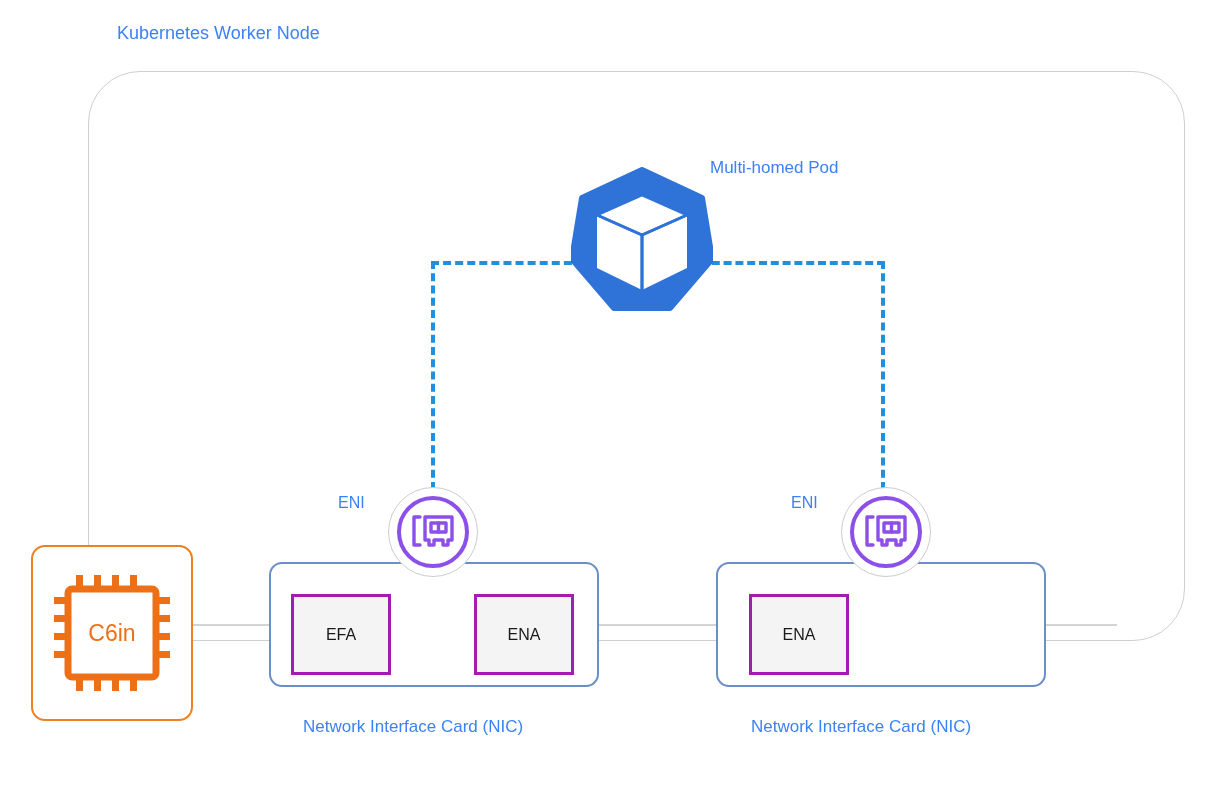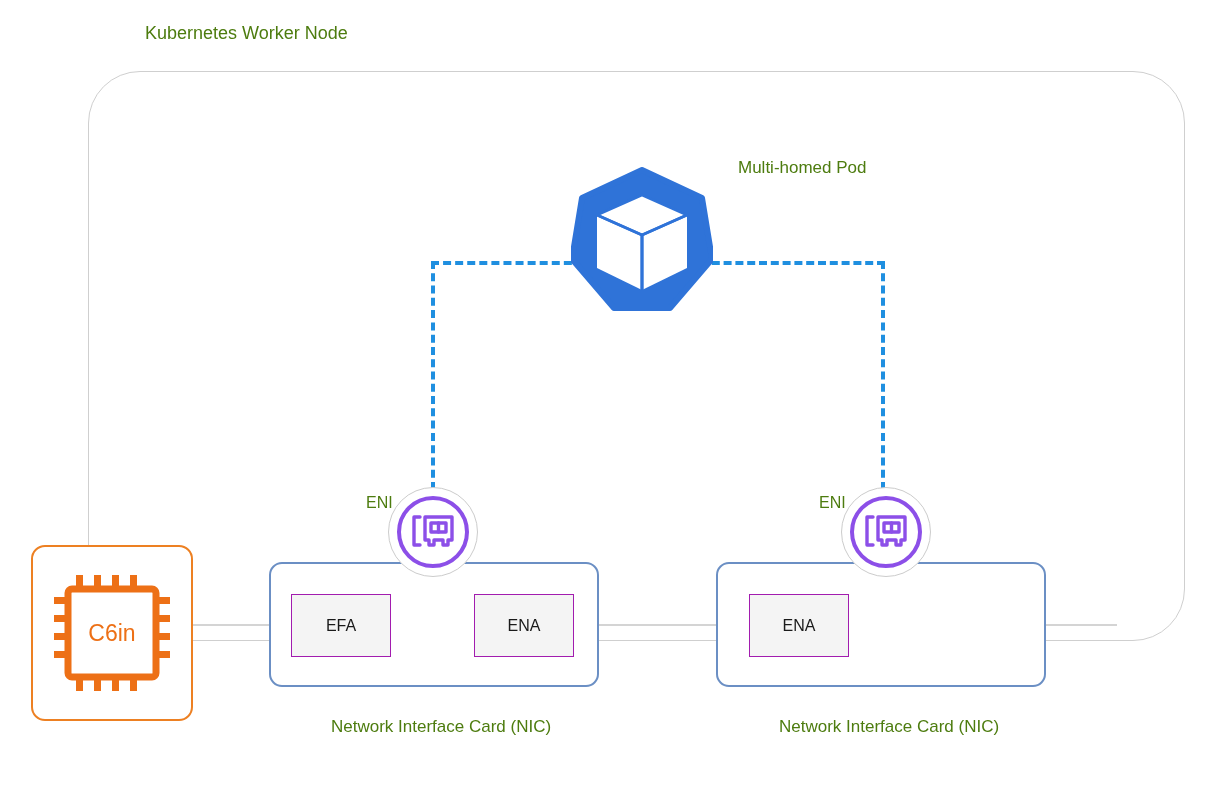--- a/index.html
+++ b/index.html
@@ -13,24 +13,23 @@
   #stage {
     position: relative;
     width: 1210px;
     height: 800px;
     background: #ffffff;
   }
 
   
   .lbl {
     position: absolute;
-    color: #4d7c0f;
+    color: #3b82f6;
     white-space: nowrap;
     line-height: 1;
-    margin-left: 28px;
   }
   #node-title   { left: 117px; top: 24px;  font-size: 18px; }
   #pod-title    { left: 710px; top: 159px; font-size: 17px; }
   #eni-label-1  { left: 338px; top: 495px; font-size: 16px; }
   #eni-label-2  { left: 791px; top: 495px; font-size: 16px; }
   #nic-label-1  { left: 303px; top: 718px; font-size: 17px; }
   #nic-label-2  { left: 751px; top: 718px; font-size: 17px; }
 
   
   #worker-node-boundary {
@@ -70,23 +69,23 @@
     border-radius: 13px;
     background: #ffffff;
   }
   #nic-box-1 { left: 269px; width: 330px; }
   #nic-box-2 { left: 716px; width: 330px; }
 
   .iface-box {
     position: absolute;
     top: 594px;
     width: 100px;
-    height: 63px;
+    height: 81px;
     background: #f4f4f4;
-    border: 1px solid #a21caf;
+    border: 3px solid #a21caf;
     display: flex;
     align-items: center;
     justify-content: center;
     font-size: 16px;
     color: #1a1a1a;
   }
   #iface-efa-1 { left: 291px; }
   #iface-ena-1 { left: 474px; }
   #iface-ena-2 { left: 749px; }
 

